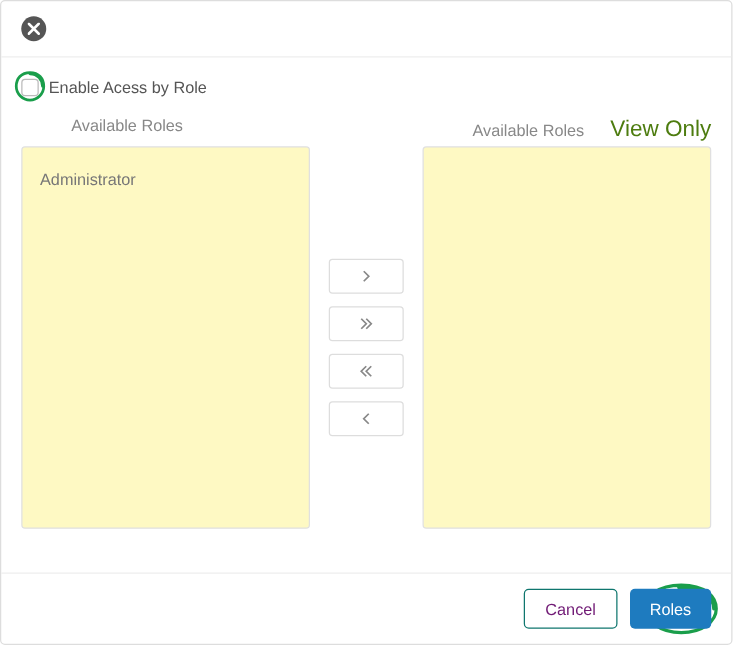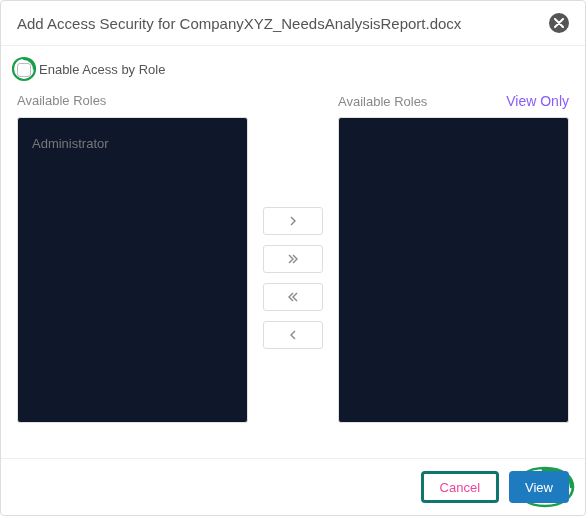--- a/index.html
+++ b/index.html
@@ -93,28 +93,29 @@
       padding-top: 40px;
     }
     .col-header {
       display: flex;
       justify-content: space-between;
       align-items: baseline;
       color: #888;
       font-size: 13px;
       margin-bottom: 6px;
       height: 18px;
-    }
-    .col-header-right { color: #8b5cf6; font-size: 14px; }
+      margin-left: 40px;
+    }
+    .col-header-right { color: #4d7c0f; font-size: 18px; }
     .listbox {
       flex: 1;
       border: 1px solid #e0e0e0;
       border-radius: 3px;
       padding: 10px;
-      background: #0f172a;
+      background: #fef9c3;
       overflow: auto;
     }
     .list-item {
       padding: 8px 4px;
       color: #777;
       cursor: pointer;
     }
     .move-btn {
       width: 60px;
       height: 28px;
@@ -141,23 +142,23 @@
       height: 32px;
       padding: 0 16px;
       border-radius: 4px;
       font-size: 13px;
       cursor: pointer;
       display: flex;
       align-items: center;
       justify-content: center;
     }
     .btn-cancel {
-      border: 3px solid #0f766e;
-      background: #fff;
-      color: #ec4899;
+      border: 1px solid #0f766e;
+      background: #fff;
+      color: #701a75;
     }
     .btn-save {
       border: none;
       background: #1e7bbf;
       color: #fff;
       position: relative;
       z-index: 2;
     }
     .highlight-circle-save {
       position: absolute;
@@ -168,21 +169,20 @@
       pointer-events: none;
       z-index: 1;
     }
   </style>
 </head>
 <body>
 
 <div class="dialog">
 
   <div class="header">
-    <div class="header-title">Add Access Security for CompanyXYZ_NeedsAnalysisReport.docx</div>
     <div class="close-btn">
       <svg viewBox="0 0 10 10">
           <path d="M1 1 L9 9 M9 1 L1 9" stroke="#fff" stroke-width="2" fill="none" stroke-linecap="round"></path>
         </svg>
     </div>
   </div>
 
   <div class="body">
 
     <div class="enable-row">
@@ -234,19 +234,19 @@
         </div>
         <div class="listbox"></div>
       </div>
 
     </div>
 
   </div>
 
   <div class="footer">
     <div class="btn btn-cancel">Cancel</div>
-    <div class="btn btn-save">View</div>
+    <div class="btn btn-save">Roles</div>
     <svg class="highlight-circle-save" viewBox="0 0 68 48">
       <path d="M34 5 C15 5 6 14 6 24 C6 34 17 43 34 43 C51 43 62 34 62 24 C62 14 53 5 34 5 M32 7 C50 6 60 15 60 24" stroke="#1a9e4b" stroke-width="2.6" fill="none" stroke-linecap="round"></path>
     </svg>
   </div>
 
 </div>
 
 </body></html>

